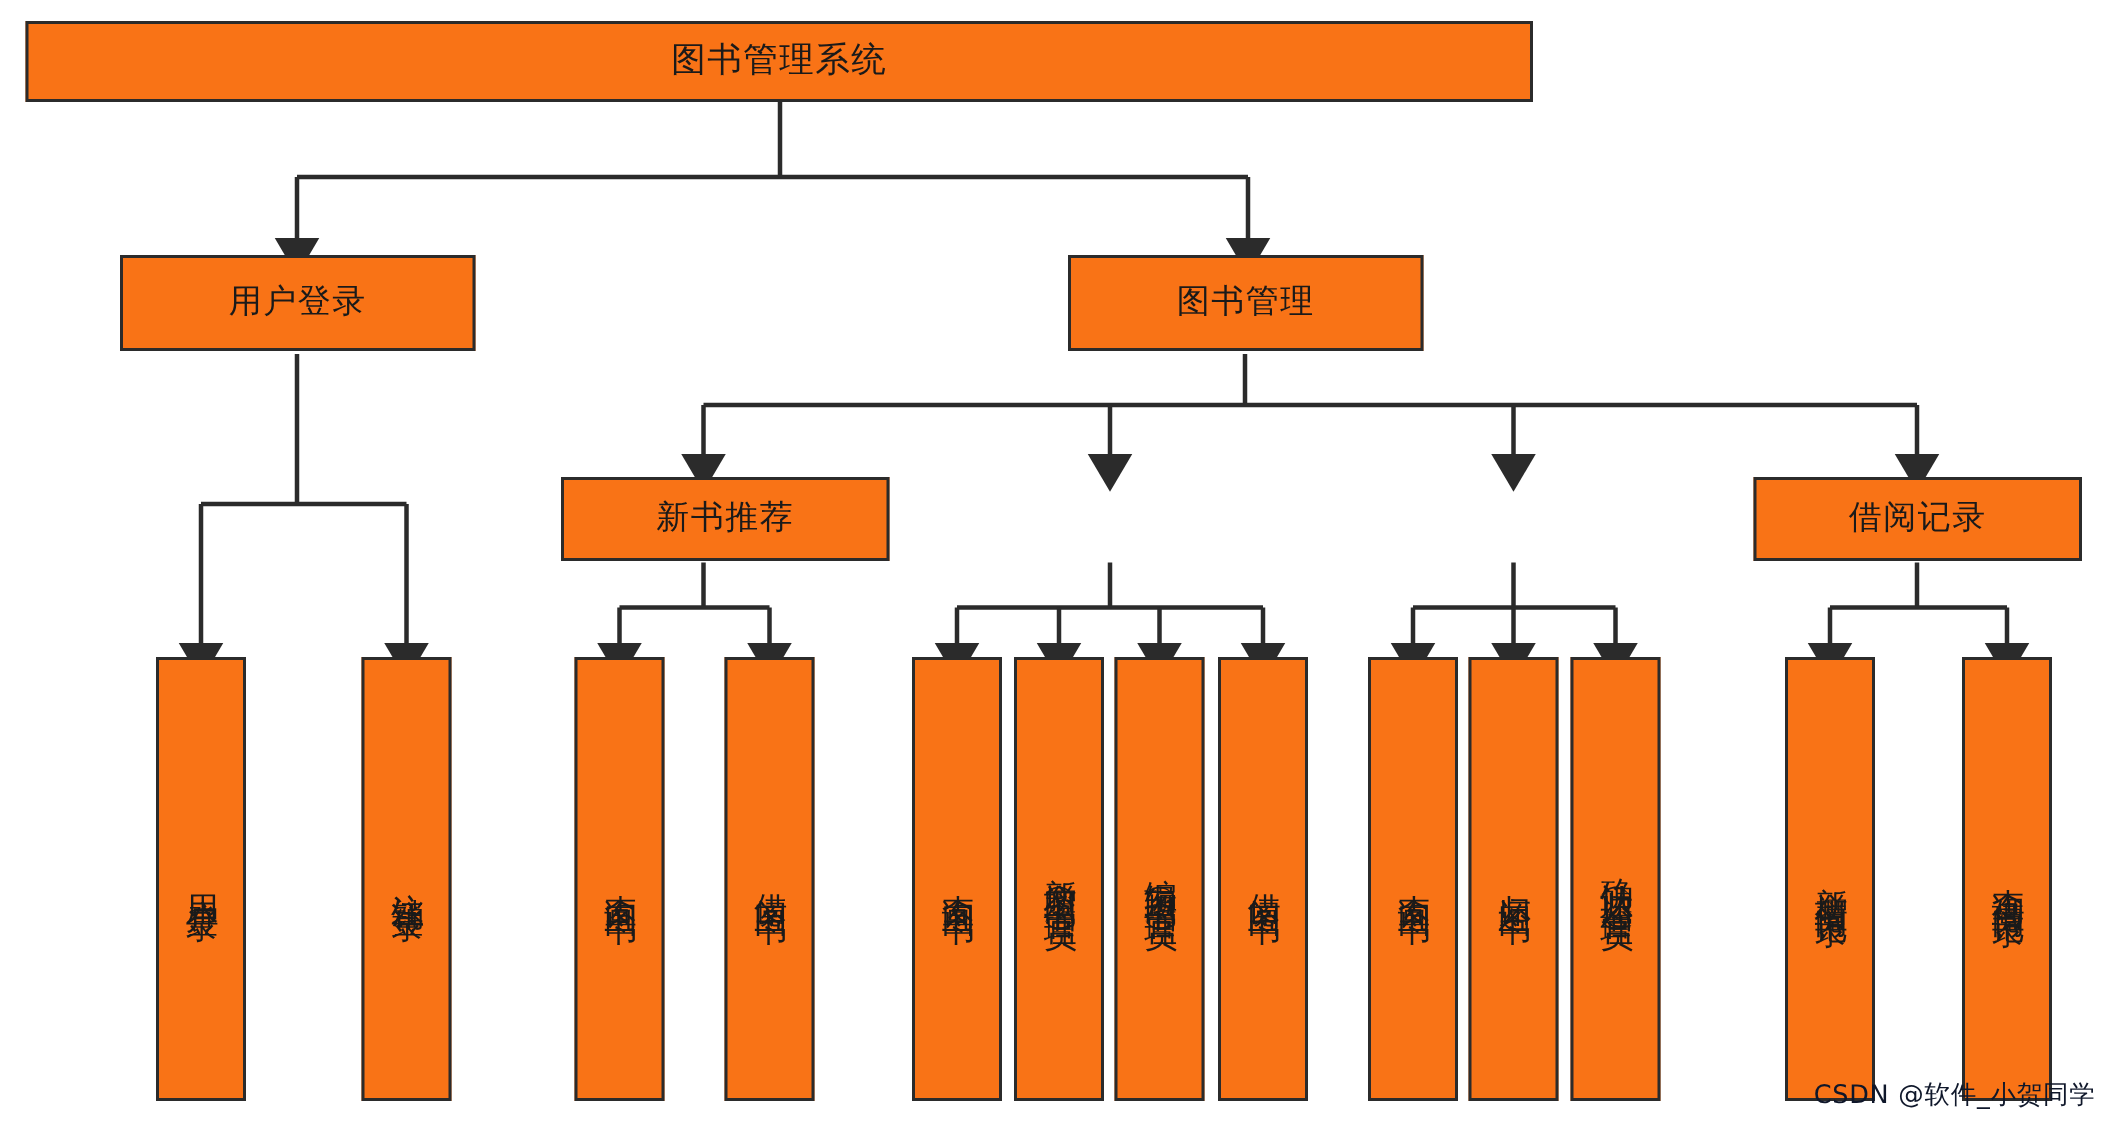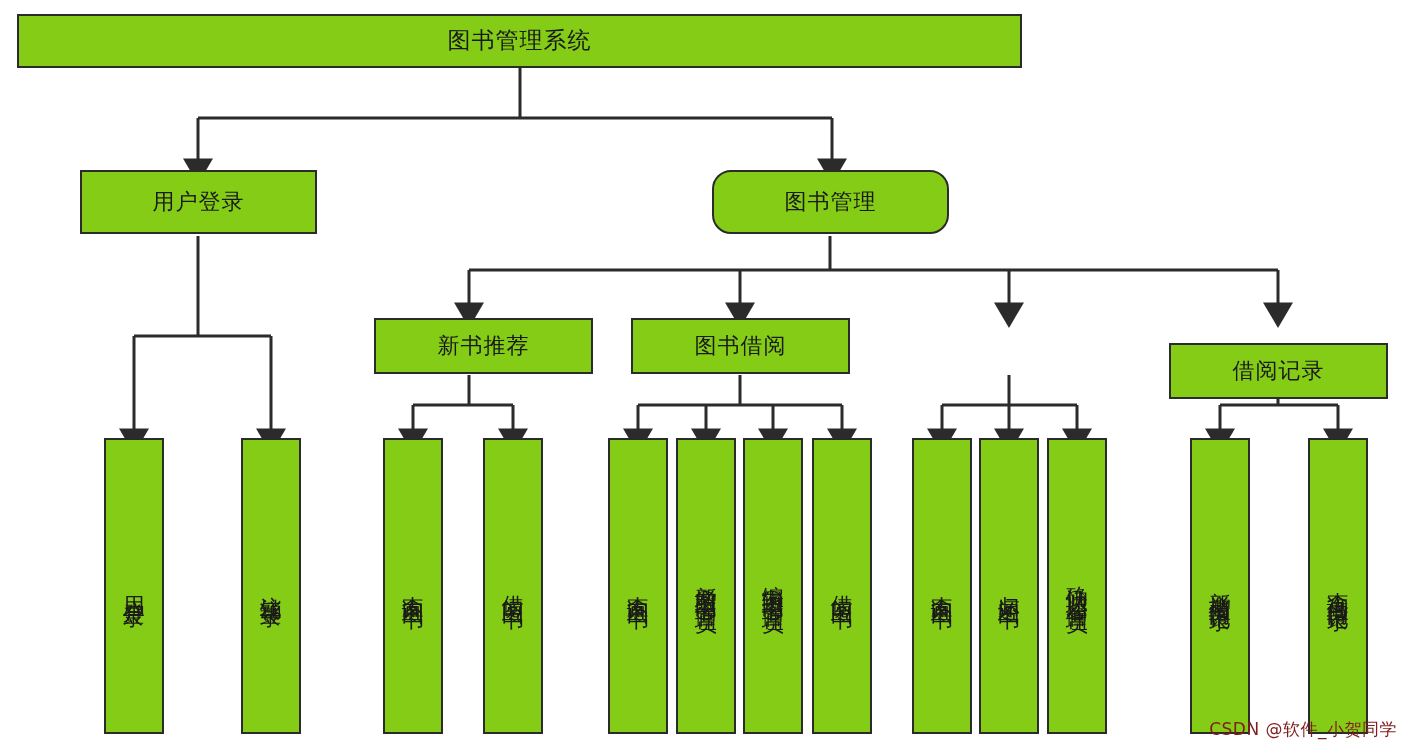--- a/index.html
+++ b/index.html
@@ -6,21 +6,21 @@
   html,body{margin:0;padding:0;background:#ffffff;}
   body{
     font-family:"DejaVu Sans","Liberation Sans",sans-serif;
     width:1405px;height:747px;overflow:hidden;position:relative;
   }
   #diagram-root{position:relative;width:1405px;height:747px;background:#fff;}
   svg.connectors{position:absolute;left:0;top:0;width:1405px;height:747px;}
   .node{
     position:absolute;
     box-sizing:border-box;
-    background:#84cc16;
+    background:#f97316;
     border:2.5px solid #2b2b2b;
     display:flex;
     align-items:center;
     justify-content:center;
     text-align:center;
     color:#1a1a1a;
   }
   .node.horiz{
     font-size:22px;
     letter-spacing:1px;
@@ -33,21 +33,21 @@
     line-height:1.35;
     letter-spacing:4px;
     padding:8px 0;
     white-space:nowrap;
   }
   #title-node{font-size:23px;}
   .watermark{
     position:absolute;
     right:8px;bottom:6px;
     font-size:17px;
-    color:#7f1d1d;
+    color:#0f172a;
     letter-spacing:0.5px;
     white-space:nowrap;
     pointer-events:none;
   }
 </style>
 </head>
 <body>
 
 <div id="diagram-root">
 
@@ -97,25 +97,24 @@
       <path d="M1278,375 L1278,405"></path>
       <path d="M1220,405 L1338,405"></path>
       <path d="M1220,405 L1220,438" marker-end="url(#arrow)"></path>
       <path d="M1338,405 L1338,438" marker-end="url(#arrow)"></path>
     </g>
   </svg>
 
   <div class="node horiz" id="title-node" style="left:17px;top:14px;width:1005px;height:54px;">图书管理系统</div>
 
   <div class="node horiz" style="left:80px;top:170px;width:237px;height:64px;">用户登录</div>
-  <div class="node horiz" style="left:712px;top:170px;width:237px;height:64px;border-radius:19px;">图书管理</div>
+  <div class="node horiz" style="left:712px;top:170px;width:237px;height:64px;">图书管理</div>
 
   <div class="node horiz" style="left:374px;top:318px;width:219px;height:56px;">新书推荐</div>
-  <div class="node horiz" style="left:631px;top:318px;width:219px;height:56px;">图书借阅</div>
-  <div class="node horiz" style="left:1169px;top:318px;width:219px;height:56px;margin-top:25px;">借阅记录</div>
+  <div class="node horiz" style="left:1169px;top:318px;width:219px;height:56px;">借阅记录</div>
 
   <div class="node vert" style="left:104px;top:438px;width:60px;height:296px;">用户登录</div>
   <div class="node vert" style="left:241px;top:438px;width:60px;height:296px;">注销登录</div>
 
   <div class="node vert" style="left:383px;top:438px;width:60px;height:296px;">查询图书</div>
   <div class="node vert" style="left:483px;top:438px;width:60px;height:296px;">借阅图书</div>
 
   <div class="node vert" style="left:608px;top:438px;width:60px;height:296px;">查询图书</div>
   <div class="node vert" style="left:676px;top:438px;width:60px;height:296px;">新增图书（管理员）</div>
   <div class="node vert" style="left:743px;top:438px;width:60px;height:296px;">编辑图书（管理员）</div>

